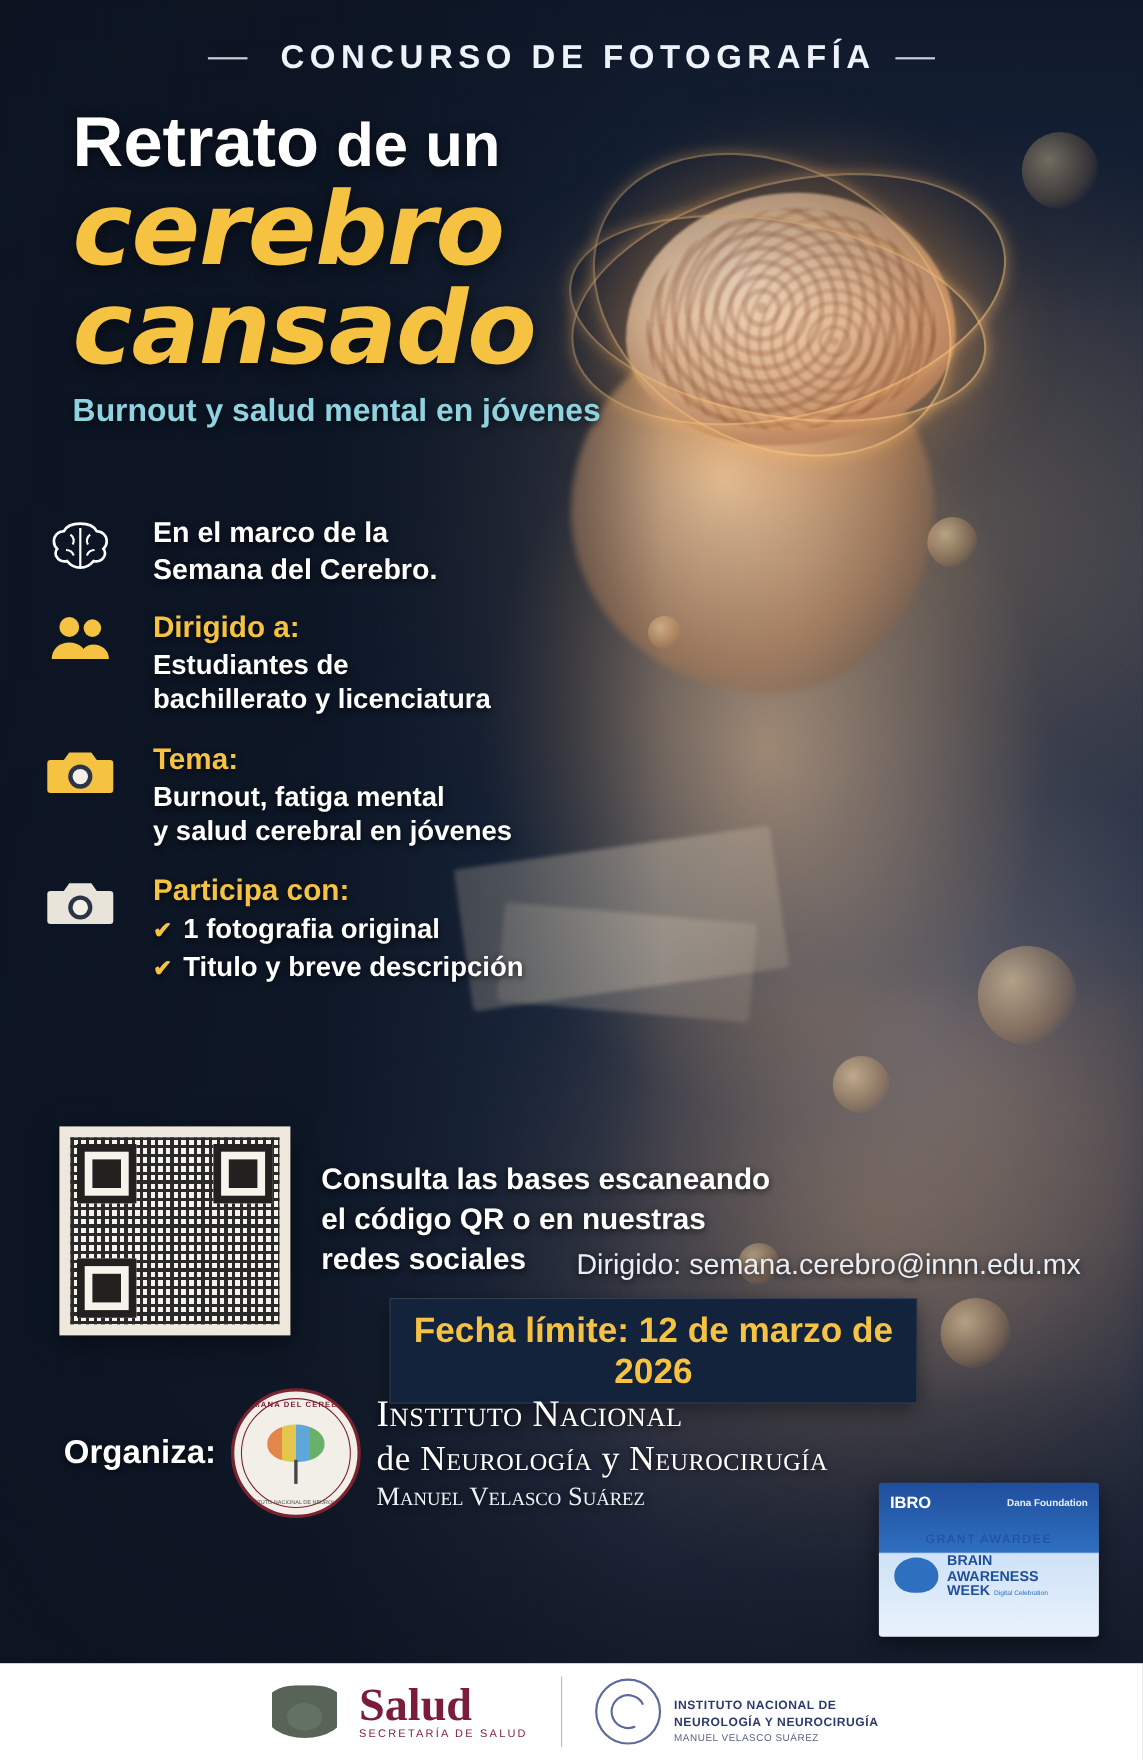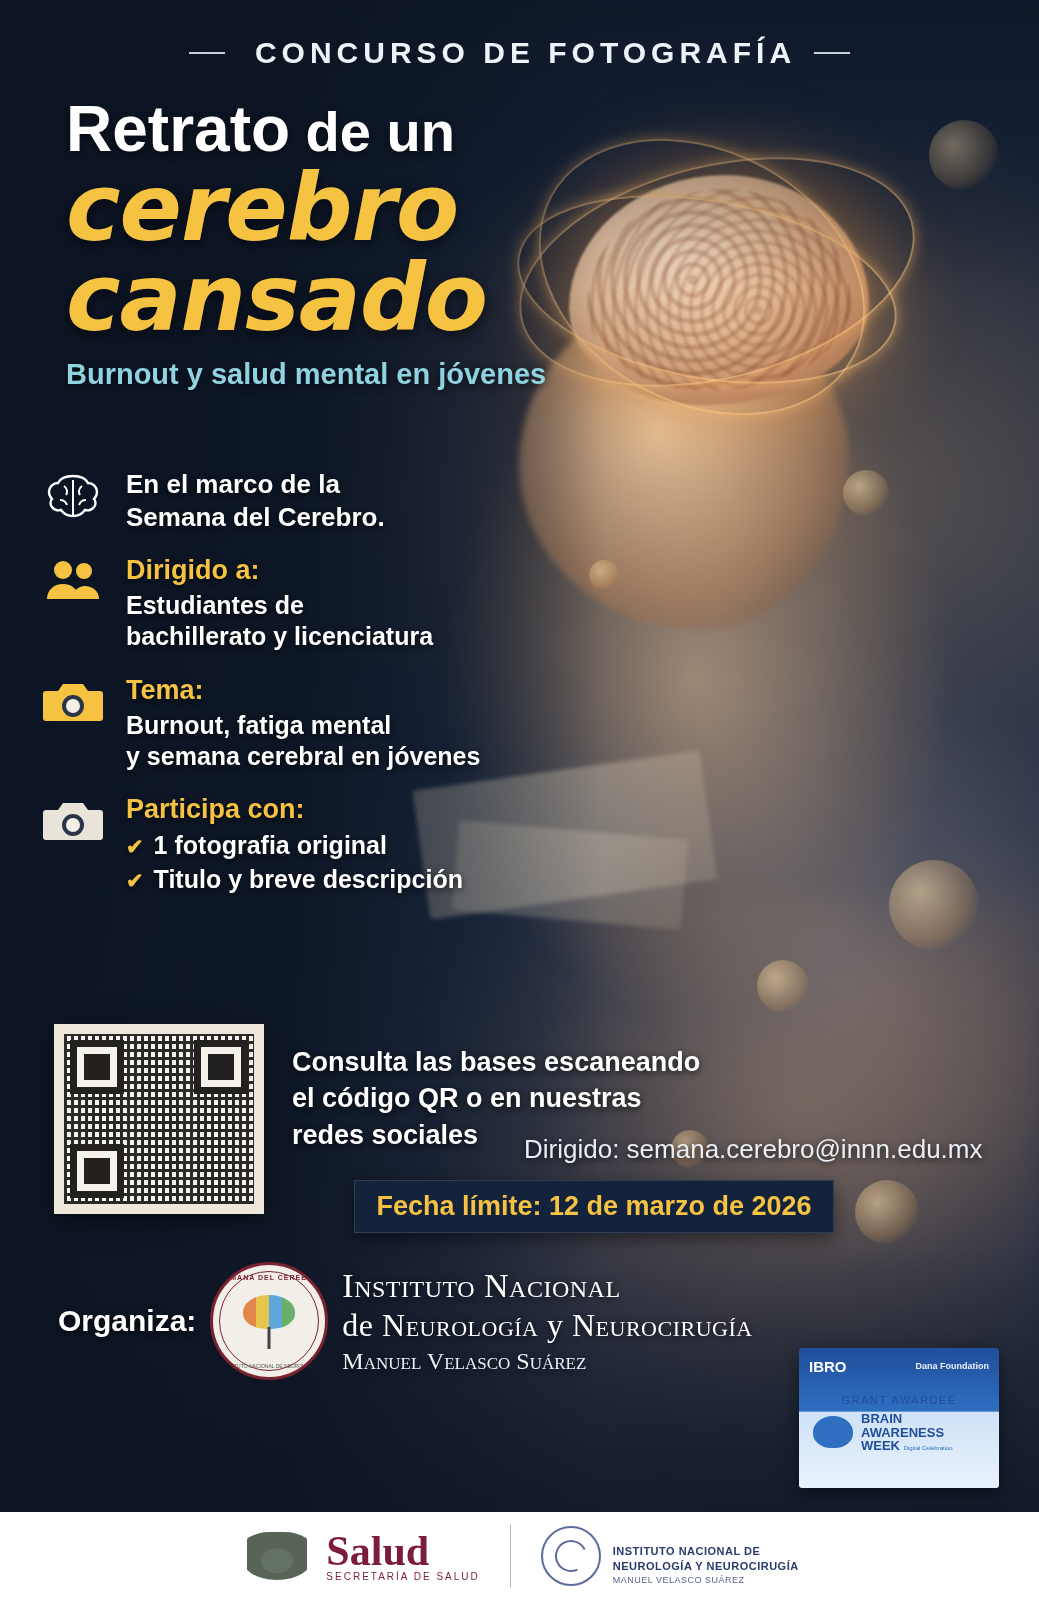--- a/index.html
+++ b/index.html
@@ -184,21 +184,21 @@
   }
   .items {
     position: absolute;
     left: 40px;
     top: 468px;
     width: 520px;
   }
   .item {
     display: flex;
     align-items: flex-start;
-    gap: 20px;
+    gap: 33px;
     margin-bottom: 22px;
   }
   .icon {
     width: 66px;
     flex: 0 0 66px;
     display: flex;
     align-items: flex-start;
     justify-content: center;
     padding-top: 4px;
   }
@@ -273,21 +273,21 @@
     inset: 7px;
     background: #111;
     display: block;
   }
   .qr .eye.tl { top: 6px; left: 6px; }
   .qr .eye.tr { top: 6px; right: 6px; }
   .qr .eye.bl { bottom: 6px; left: 6px; }
   .qr-text {
     position: absolute;
     left: 248px;
-    top: 24px;
+    top: 34px;
     width: 470px;
     font-size: 27px;
     font-weight: 700;
     color: #ffffff;
     line-height: 1.35;
     text-shadow: 0 2px 7px rgba(0,0,0,0.75);
   }
   .qr-mail {
     position: absolute;
     left: 480px;
@@ -300,21 +300,21 @@
   .deadline {
     position: absolute;
     left: 310px;
     top: 160px;
     width: 480px;
     padding: 10px 18px;
     box-sizing: border-box;
     background: #14233c;
     border: 1px solid rgba(255,255,255,0.12);
     color: #f5c242;
-    font-size: 27px;
+    font-size: 32px;
     font-weight: 700;
     text-align: center;
     box-shadow: 0 6px 18px rgba(0,0,0,0.45);
   }
   
   .organiza {
     position: absolute;
     left: 58px;
     top: 1262px;
     display: flex;
@@ -586,21 +586,21 @@
         <div class="icon">
           <svg width="62" height="46" viewBox="0 0 62 46">
             <path d="M4 12h12l5-7h20l5 7h12a3 3 0 013 3v24a3 3 0 01-3 3H4a3 3 0 01-3-3V15a3 3 0 013-3z" fill="#f5c242"></path>
             <circle cx="31" cy="27" r="11" fill="#2b3448"></circle>
             <circle cx="31" cy="27" r="7" fill="#f5f0e6"></circle>
           </svg>
         </div>
         <div class="item-body">
           <div class="item-head">Tema:</div>
           <div class="item-text">Burnout, fatiga mental</div>
-          <div class="item-text">y semana cerebral en jóvenes</div>
+          <div class="item-text">y salud cerebral en jóvenes</div>
         </div>
       </div>
 
       <div class="item">
         <div class="icon">
           <svg width="62" height="46" viewBox="0 0 62 46">
             <path d="M4 12h12l5-7h20l5 7h12a3 3 0 013 3v24a3 3 0 01-3 3H4a3 3 0 01-3-3V15a3 3 0 013-3z" fill="#e8e4da"></path>
             <circle cx="31" cy="27" r="11" fill="#2b3448"></circle>
             <circle cx="31" cy="27" r="7" fill="#f5f0e6"></circle>
           </svg>

